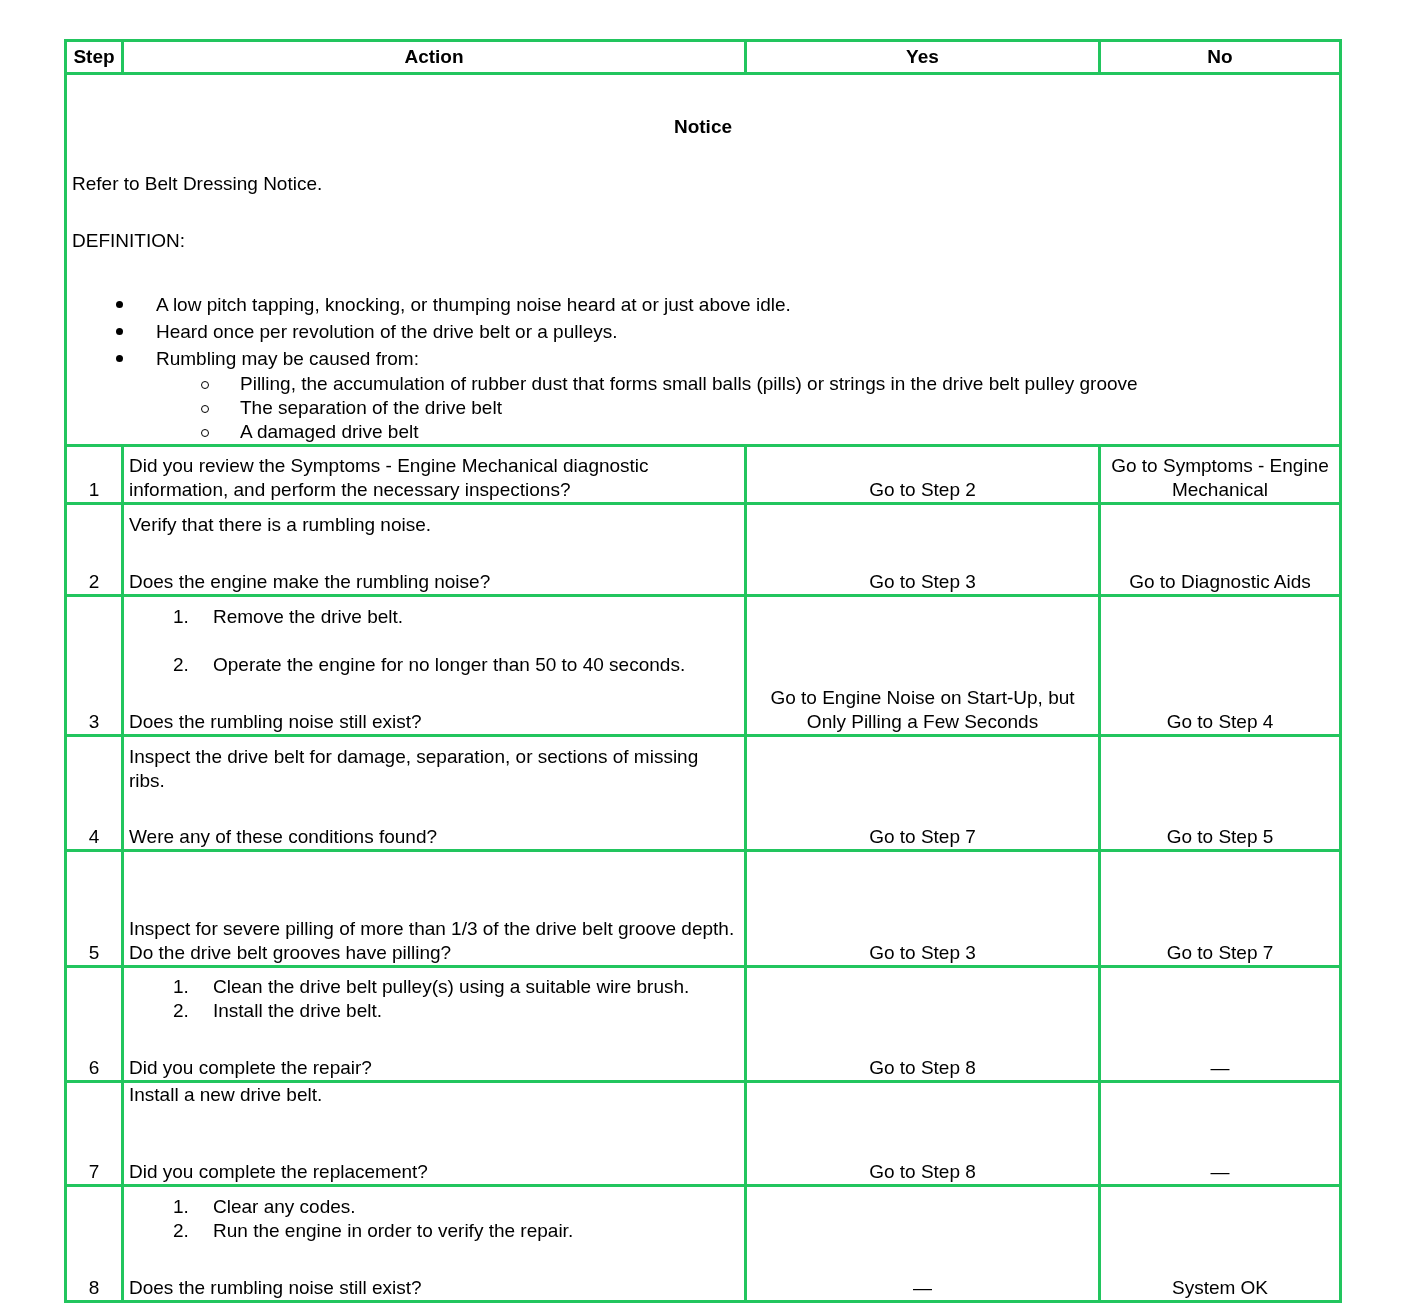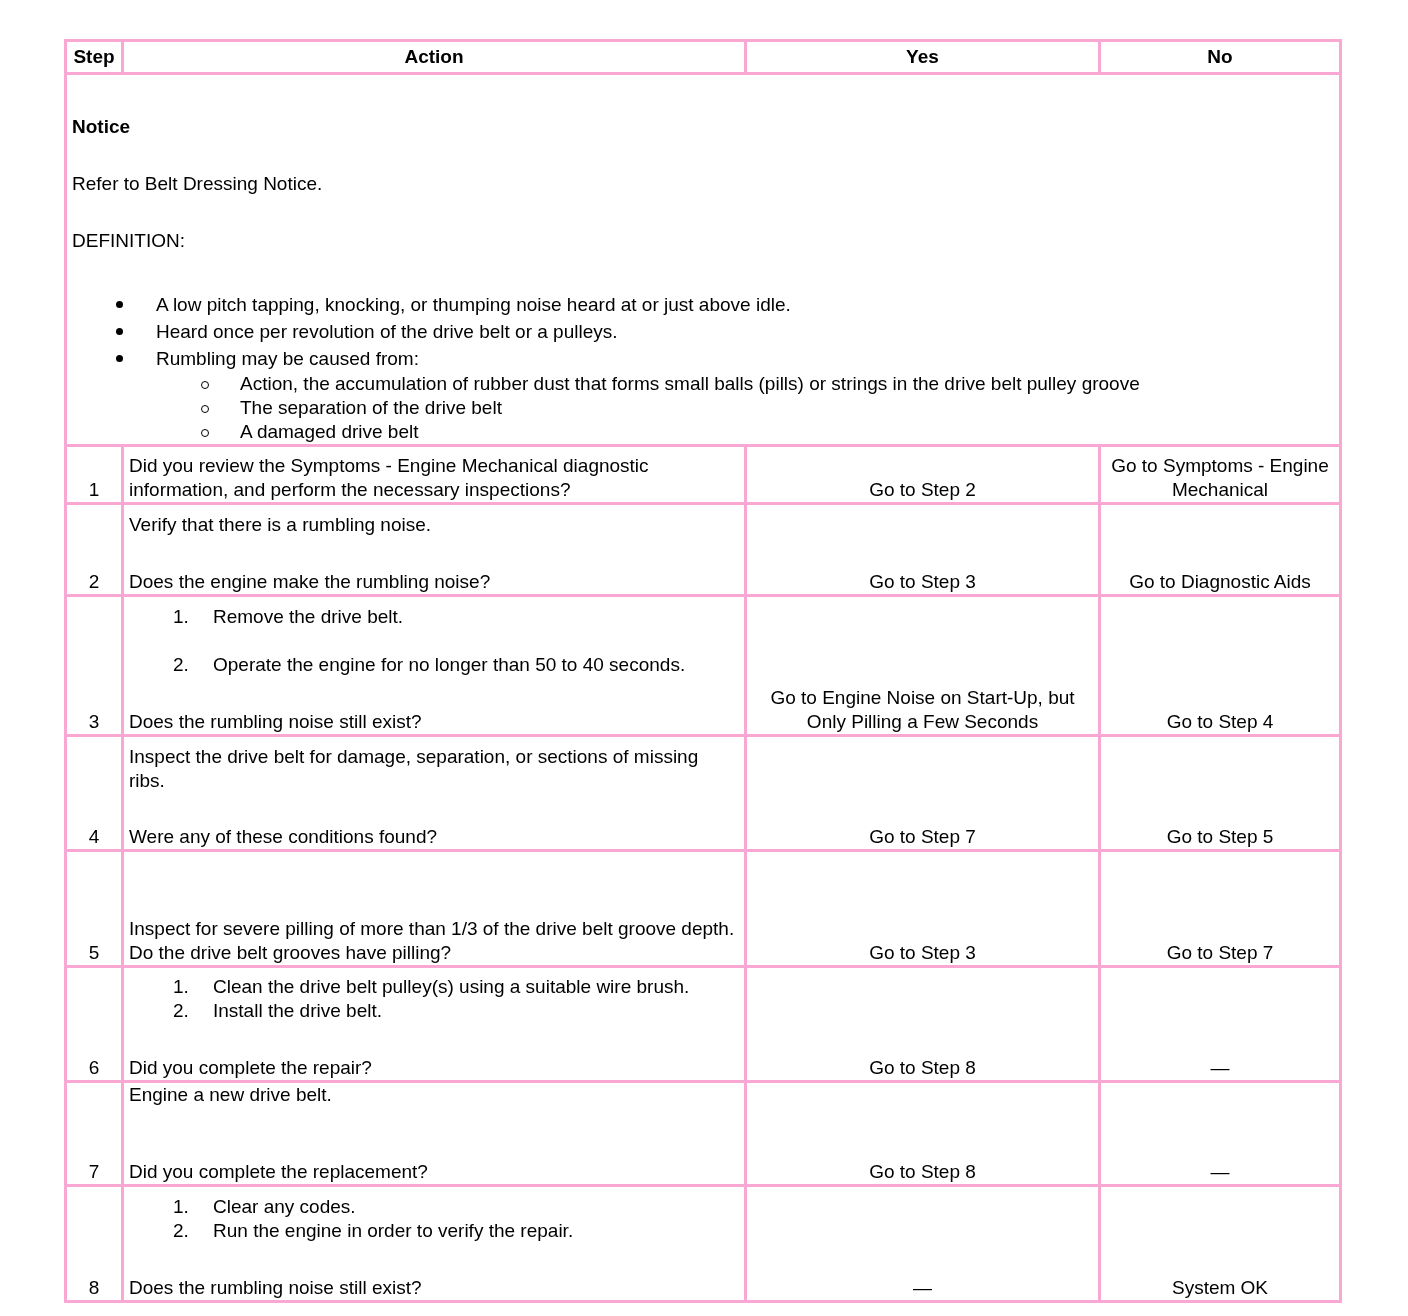--- a/index.html
+++ b/index.html
@@ -2,30 +2,30 @@
 <html><head>
 <meta charset="utf-8">
 <style>
   html, body { margin: 0; padding: 0; background: #ffffff; }
   body { width: 1408px; height: 1316px; position: relative; font-family: "Liberation Sans", sans-serif; color: #000; font-size: 19px; }
   table.diag {
     position: absolute; left: 64px; top: 39px;
     width: 1275px; border-collapse: collapse; table-layout: fixed;
   }
   table.diag td, table.diag th {
-    border: 3px solid #f9a8d4; padding: 0 5px; vertical-align: bottom; line-height: 24px;
+    border: 3px solid #22c55e; padding: 0 5px; vertical-align: bottom; line-height: 24px;
   }
   table.diag th { font-weight: bold; text-align: center; height: 30px; vertical-align: middle; padding: 0; }
   th.step-h { text-align: left; padding-left: 4px; }
   col.c-step { width: 57px; }
   col.c-action { width: 623px; }
   col.c-yes { width: 354px; }
   col.c-no { width: 241px; }
   td.notice { vertical-align: top; padding: 4px 5px 0 5px; }
-  .notice-title { font-weight: bold; margin: 0; height: 24px; }
+  .notice-title { font-weight: bold; margin: 0; height: 24px; text-align: center; }
   .notice-p { margin: 33px 0 0 0; }
   ul.def { list-style: none; margin: 38px 0 0 0; padding: 0; }
   ul.def > li { position: relative; padding-left: 84px; line-height: 27px; }
   ul.def > li::before { content: ""; position: absolute; left: 44px; top: 10px; width: 7px; height: 7px; background: #000; border-radius: 50%; }
   ul.sub { list-style: none; margin: 0; padding: 0; }
   ul.sub > li { position: relative; padding-left: 84px; line-height: 24px; }
   ul.sub > li::before { content: ""; position: absolute; left: 45px; top: 9px; width: 8px; height: 8px; border: 1.5px solid #000; border-radius: 50%; box-sizing: border-box; }
   td.step-num { text-align: center; vertical-align: middle; padding: 0; }
   td.yes, td.no { text-align: center; }
   .steps-list { margin: 0; padding: 0; list-style: none; }
@@ -57,21 +57,21 @@
       <td colspan="4" class="notice">
         <p class="notice-title">Notice</p>
         <p class="notice-p">Refer to Belt Dressing Notice.</p>
         <p class="notice-p">DEFINITION:</p>
         <ul class="def">
           <li>A low pitch tapping, knocking, or thumping noise heard at or just above idle.</li>
           <li>Heard once per revolution of the drive belt or a pulleys.</li>
           <li>
             <span>Rumbling may be caused from:</span>
             <ul class="sub">
-              <li>Action, the accumulation of rubber dust that forms small balls (pills) or strings in the drive belt pulley groove</li>
+              <li>Pilling, the accumulation of rubber dust that forms small balls (pills) or strings in the drive belt pulley groove</li>
               <li>The separation of the drive belt</li>
               <li>A damaged drive belt</li>
             </ul>
           </li>
         </ul>
       </td>
     </tr>
 
     <tr style="height:58px">
       <td class="step-num">1</td>
@@ -135,21 +135,21 @@
         </ul>
         <div style="margin-top:33px">Did you complete the repair?</div>
       </td>
       <td class="yes">Go to Step 8</td>
       <td class="no">—</td>
     </tr>
 
     <tr style="height:92px">
       <td class="step-num">7</td>
       <td class="action">
-        <div>Engine a new drive belt.</div>
+        <div>Install a new drive belt.</div>
         <div style="margin-top:53px">Did you complete the replacement?</div>
       </td>
       <td class="yes">Go to Step 8</td>
       <td class="no">—</td>
     </tr>
 
     <tr style="height:116px">
       <td class="step-num">8</td>
       <td class="action">
         <ul class="steps-list">

